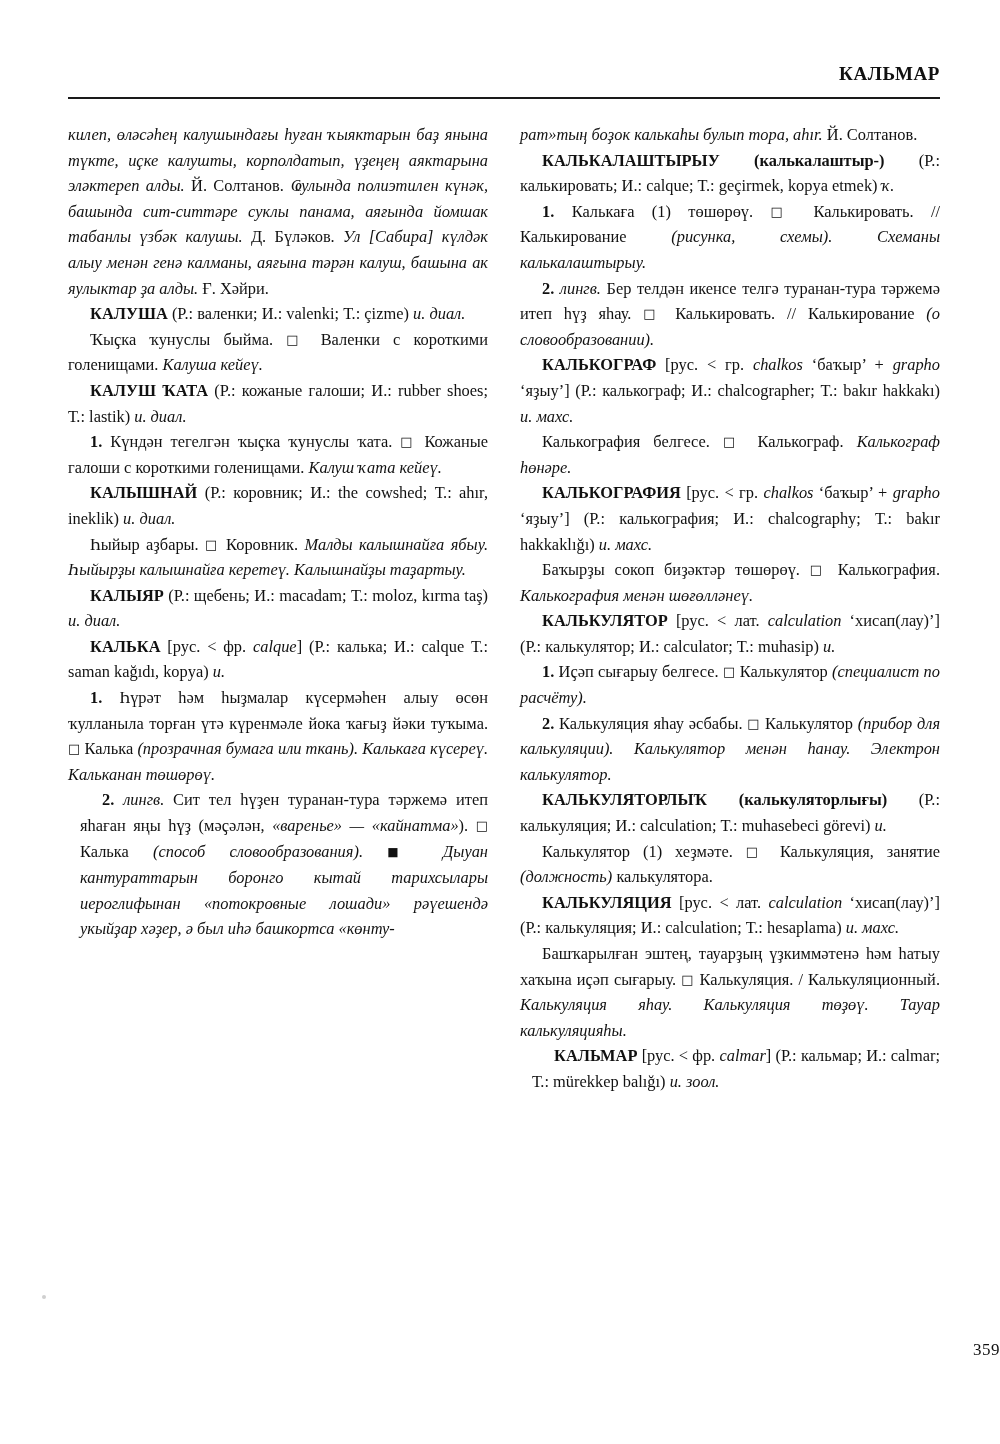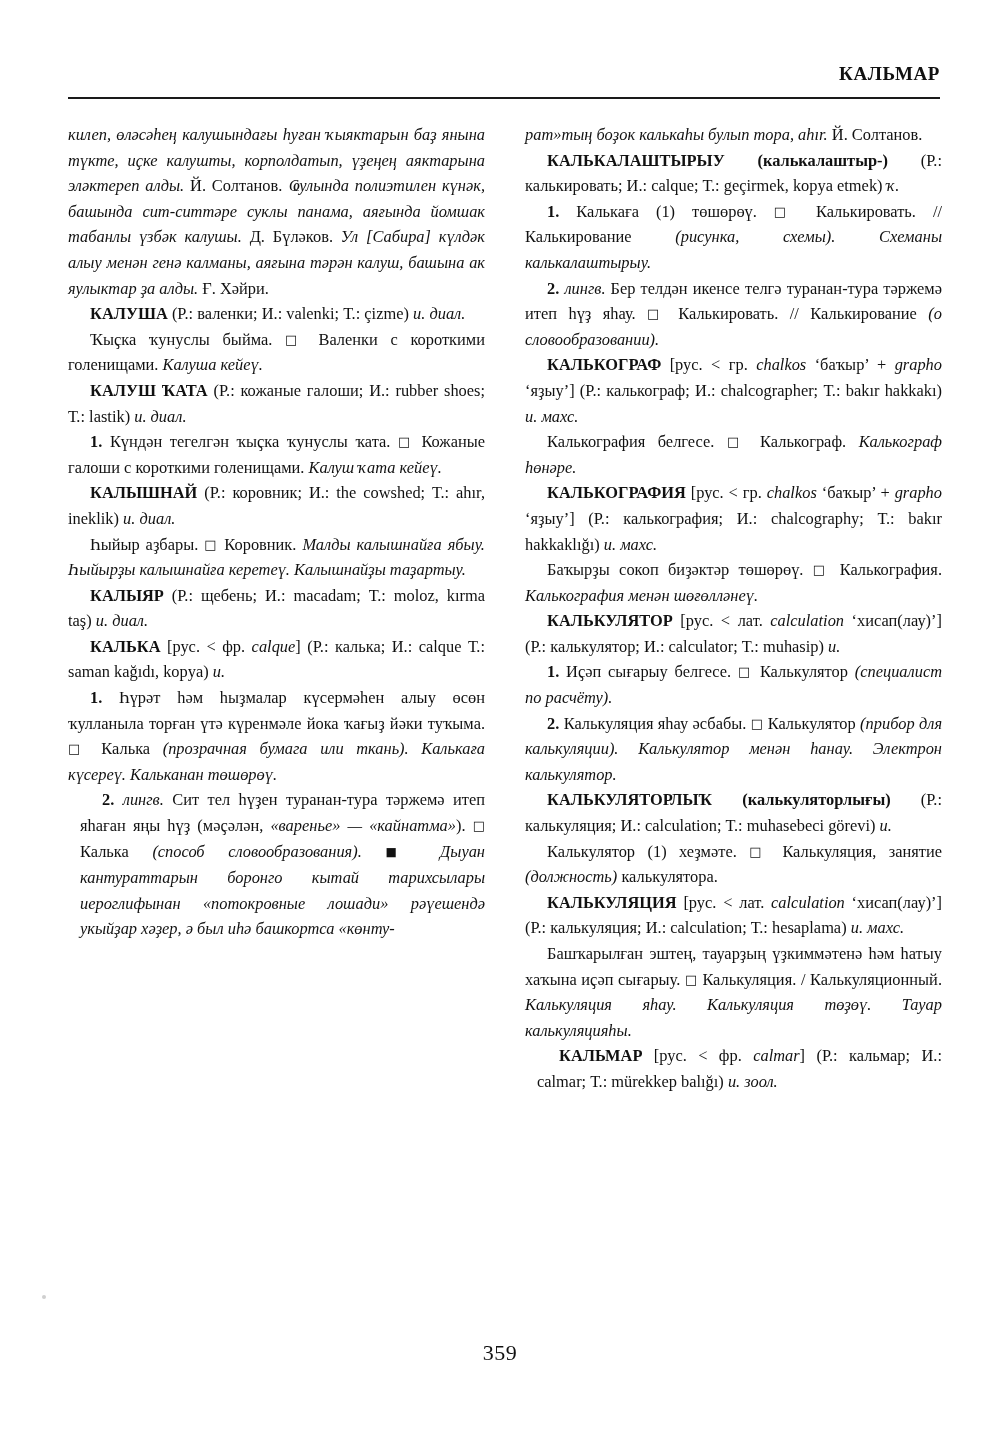--- a/index.html
+++ b/index.html
@@ -50,21 +50,21 @@
 
   
   .columns {
     position: absolute;
     left: 68px;
     top: 122px;
     width: 874px;
     height: 1190px;
     display: flex;
     flex-direction: row;
-    gap: 40px;
+    gap: 32px;
   }
   .col {
     width: 420px;
     font-size: 16.4px;
     line-height: 25.6px;
     text-align: justify;
     text-justify: inter-word;
     hyphens: manual;
   }
   .col p {
@@ -100,22 +100,22 @@
     font-weight: normal;
     vertical-align: 1px;
   }
 
   
   .folio {
     position: absolute;
     left: 0;
     top: 1340px;
     width: 1000px;
-    text-align: center;
-    font-size: 22px;
+    text-align: right;
+    font-size: 17px;
     letter-spacing: 0.5px;
   }
   
   .speck {
     position: absolute;
     left: 42px;
     top: 1295px;
     width: 4px;
     height: 4px;
     background: #cfcfcf;

